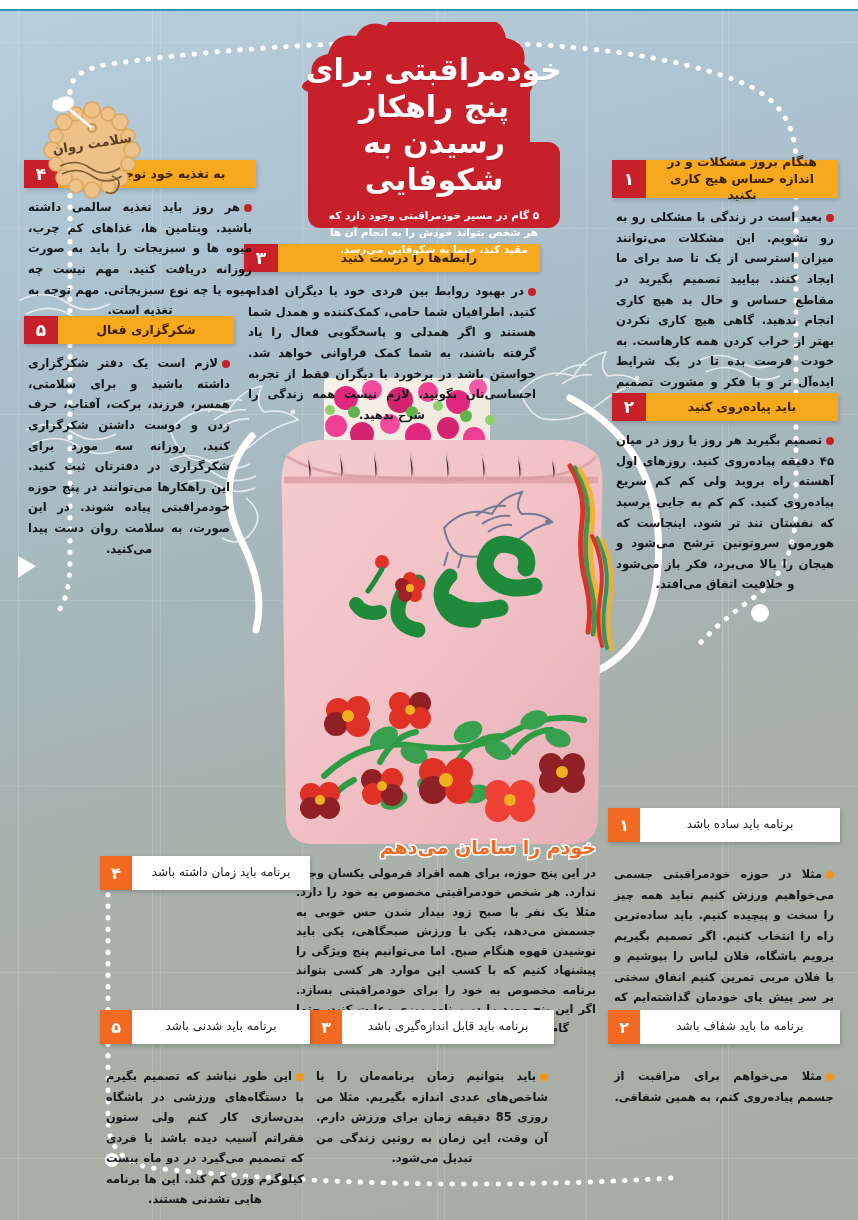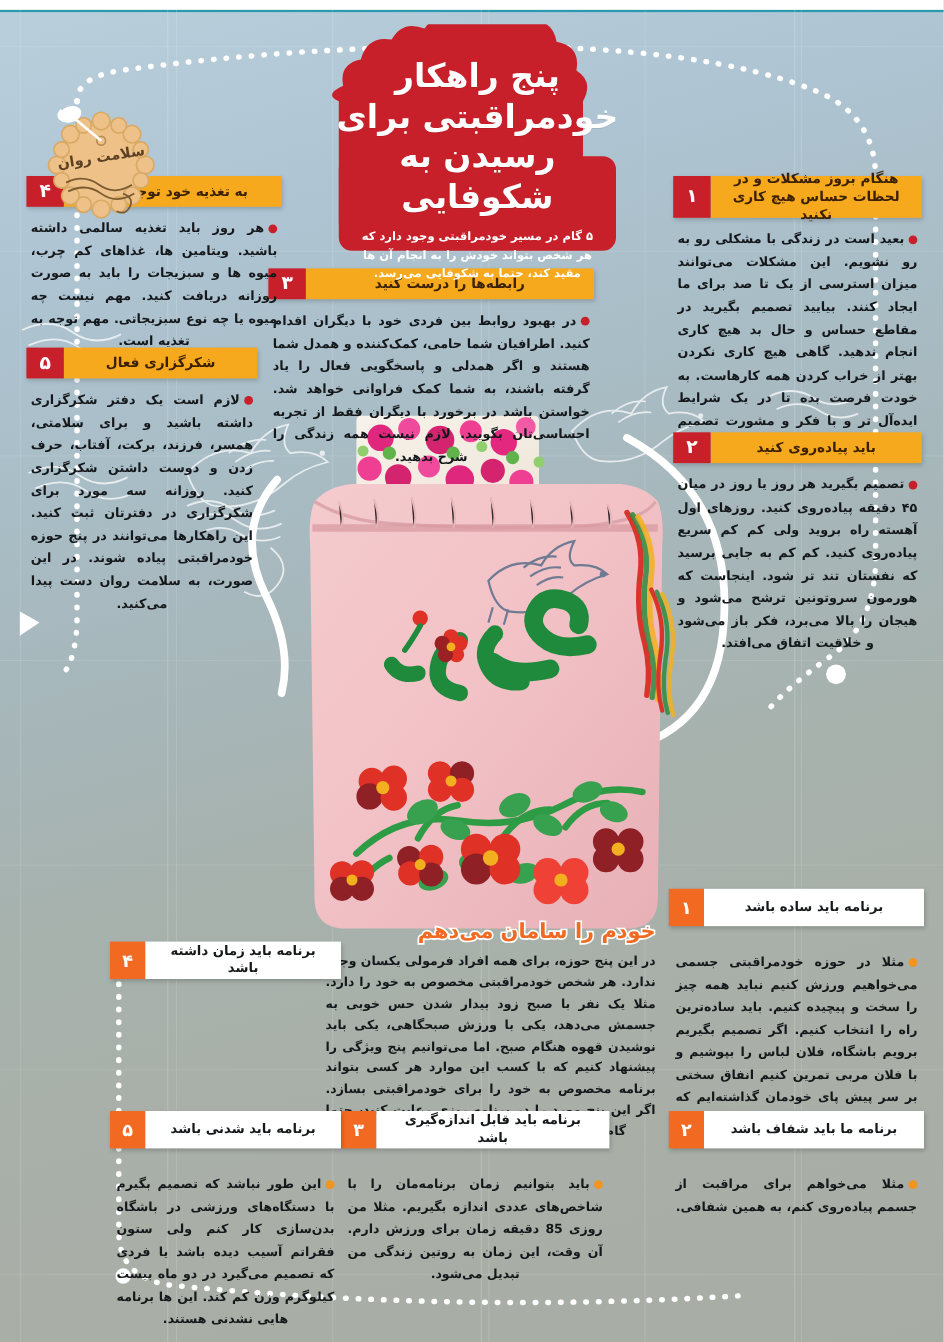--- a/index.html
+++ b/index.html
@@ -159,21 +159,21 @@
   }
   .bsec-num {
     flex: 0 0 32px;
     background: #f26a21;
     color:#fff; font-size:16px; font-weight:bold;
     display:flex; align-items:center; justify-content:center;
     position:relative; z-index:2;
   }
   .bsec-title {
     flex:1 1 auto; background:#ffffff; color:#16181a;
-    font-size:12px; font-weight:bold;
+    font-size:12px; font-weight:normal;
     display:flex; align-items:center; justify-content:center;
     text-align:center; line-height:1.3; padding:2px 10px;
   }
   .bsec-body {
     margin-top: 22px;
     font-size: 11.4px; line-height: 1.8;
     color:#14181b; font-weight:bold;
     text-align: justify; text-align-last:center;
     padding: 0 6px;
   }
@@ -428,22 +428,22 @@
       </g>
     </g>
   </svg>
 
   <div class="title-blob">
     <svg viewBox="0 0 300 218" preserveAspectRatio="none">
       <path fill="#c8202a" d="M28 56 q-4 -20 16 -24 q6 -22 28 -18 q10 -18 30 -10 q12 -18 32 -8 q14 -16 32 -4 q18 -10 30 6 q22 -4 26 18 q22 4 18 26 q16 10 6 28 l0 110 q0 22 -22 22 l-178 0 q-22 0 -22 -22 l0 -110 q-14 -6 4 -14z"></path>
       <rect x="24" y="120" width="252" height="86" rx="12" fill="#c8202a"></rect>
     </svg>
     <div class="title-text">
+      <div class="title-line">خودمراقبتی برای</div>
       <div class="title-line">پنج راهکار</div>
-      <div class="title-line">خودمراقبتی برای</div>
       <div class="title-line">رسیدن به شکوفایی</div>
       <div class="title-sub">۵ گام در مسیر خودمراقبتی وجود دارد که هر شخص بتواند خودش را به انجام آن ها مقید کند، حتما به شکوفایی می‌رسد.</div>
     </div>
   </div>
 
   <div class="tag">
     <svg viewBox="0 0 108 108">
       <g fill="#edc188" stroke="#d9a964" stroke-width="1.5">
         <circle cx="54" cy="58" r="40"></circle>
         <g>
@@ -477,21 +477,21 @@
         <path d="M22 74 q16 -8 30 2 q14 10 30 0"></path>
         <path d="M24 82 q16 -8 30 2 q14 10 30 0"></path>
         <path d="M74 84 q10 4 6 12 q-4 8 -12 4"></path>
       </g>
     </svg>
     <div class="tag-label">سلامت روان</div>
   </div>
 
   <div class="sec" style="left:612px; top:160px; width:226px;">
     <div class="sec-head">
-      <div class="sec-title">هنگام بروز مشکلات و در لحظات حساس هیچ کاری نکنید</div>
+      <div class="sec-title">هنگام بروز مشکلات و در اندازه حساس هیچ کاری نکنید</div>
       <div class="sec-num">۱</div>
     </div>
     <div class="sec-body">
       <span class="bullet"></span><span>بعید است در زندگی با مشکلی رو به رو نشویم. این مشکلات می‌توانند میزان استرسی از یک تا صد برای ما ایجاد کنند. بیایید تصمیم بگیرید در مقاطع حساس و حال بد هیچ کاری انجام ندهید. گاهی هیچ کاری نکردن بهتر از خراب کردن همه کارهاست. به خودت فرصت بده تا در یک شرایط ایده‌آل تر و با فکر و مشورت تصمیم بگیری.</span>
     </div>
   </div>
 
   <div class="sec" style="left:612px; top:393px; width:226px;">
     <div class="sec-head" style="height:28px;">
       <div class="sec-title">باید پیاده‌روی کنید</div>

